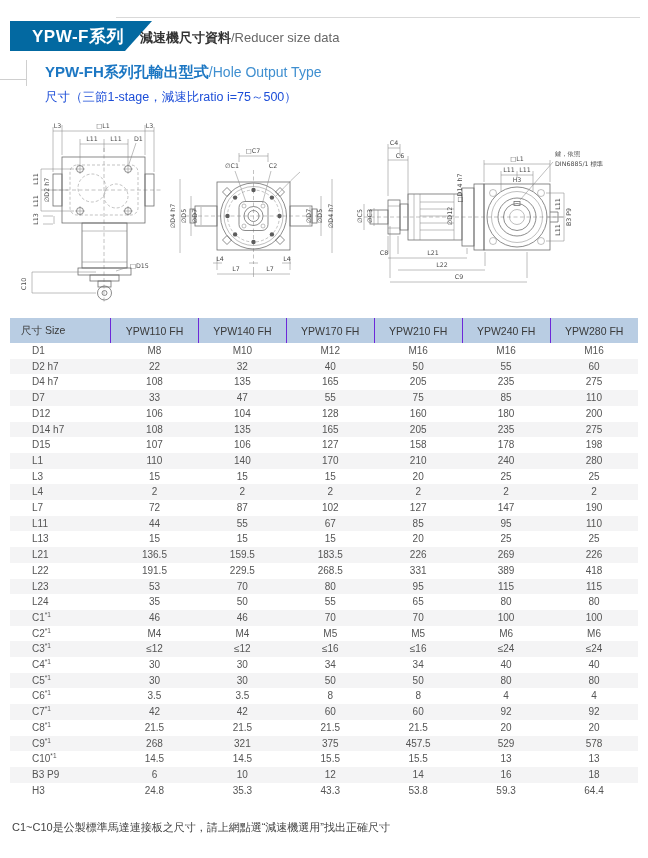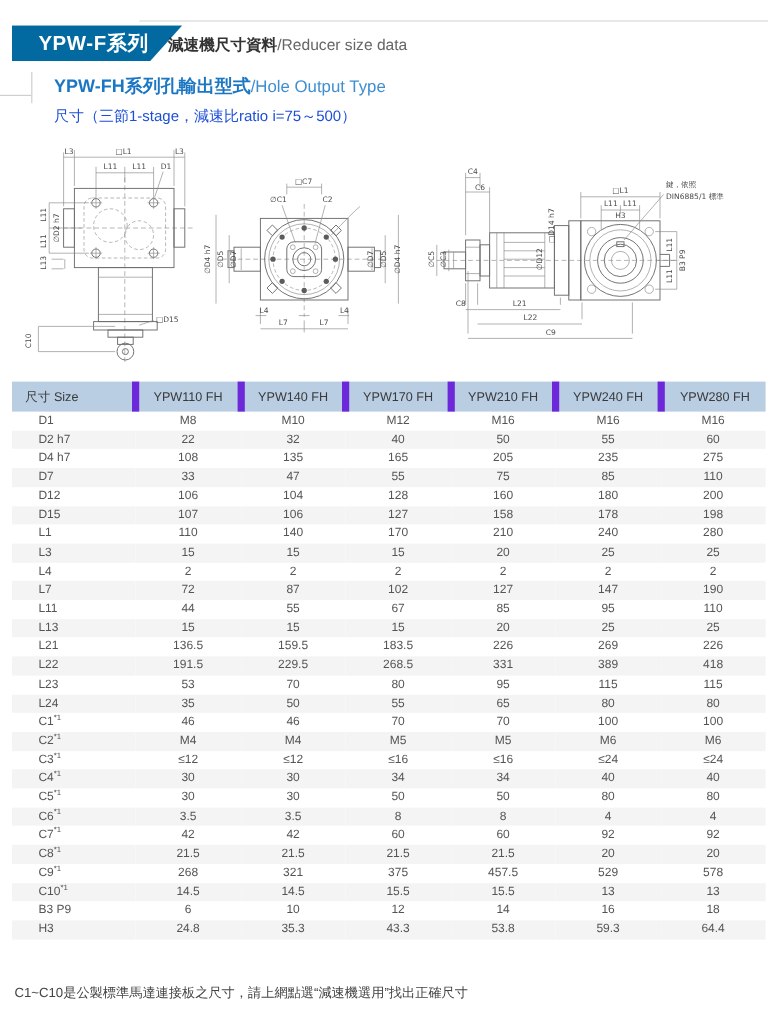--- a/index.html
+++ b/index.html
@@ -17,21 +17,21 @@
   .section-title .en{color:#3f8fd0;font-weight:normal;font-size:14px;}
   .subtitle{position:absolute;left:45px;top:89px;font-size:12.5px;color:#1d4ed8;}
   .diagrams{position:absolute;left:10px;top:112px;width:630px;height:200px;}
   svg .ln{stroke:#6e6e6e;fill:none;stroke-width:.8;}
   svg .thin{stroke:#8a8a8a;fill:none;stroke-width:.55;}
   svg .dash{stroke:#8f8f8f;fill:none;stroke-width:.55;stroke-dasharray:4 2.5;}
   svg .hid{stroke:#9a9a9a;fill:none;stroke-width:.6;stroke-dasharray:3 2;}
   svg .dot{fill:#5c5c5c;stroke:none;}
   svg text{font-family:"DejaVu Sans",sans-serif;font-size:6.3px;fill:#4a4a4a;}
   table.size{position:absolute;left:10px;top:318px;width:628px;border-collapse:collapse;table-layout:fixed;}
-  table.size th{background:#b9cde3;color:#3a3a3a;font-weight:normal;font-size:10.5px;height:23px;border-left:6px solid #6d28d9;text-align:center;}
+  table.size th{background:#b9cde3;color:#3a3a3a;font-weight:normal;font-size:10.5px;height:23px;border-left:1px solid #6d28d9;text-align:center;}
   table.size th:first-child{border-left:none;text-align:left;padding-left:11px;width:88px;}
   table.size td{font-size:10px;color:#555;text-align:center;height:15.7px;line-height:15.7px;padding:0;}
   table.size td.lab{text-align:left;padding-left:22px;}
   table.size tbody tr:nth-child(even) td{background:#f4f4f5;}
   table.size sup{font-size:6.5px;vertical-align:super;line-height:0;}
   .footnote{position:absolute;left:12px;top:820px;font-size:11px;color:#444;}
 </style>
 </head>
 <body>
 
@@ -268,20 +268,29 @@
       <tr>
         <td class="lab">D12</td>
         <td>106</td>
         <td>104</td>
         <td>128</td>
         <td>160</td>
         <td>180</td>
         <td>200</td>
       </tr>
       <tr>
+        <td class="lab">D14 h7</td>
+        <td>108</td>
+        <td>135</td>
+        <td>165</td>
+        <td>205</td>
+        <td>235</td>
+        <td>275</td>
+      </tr>
+      <tr>
         <td class="lab">D15</td>
         <td>107</td>
         <td>106</td>
         <td>127</td>
         <td>158</td>
         <td>178</td>
         <td>198</td>
       </tr>
       <tr>
         <td class="lab">L1</td>

